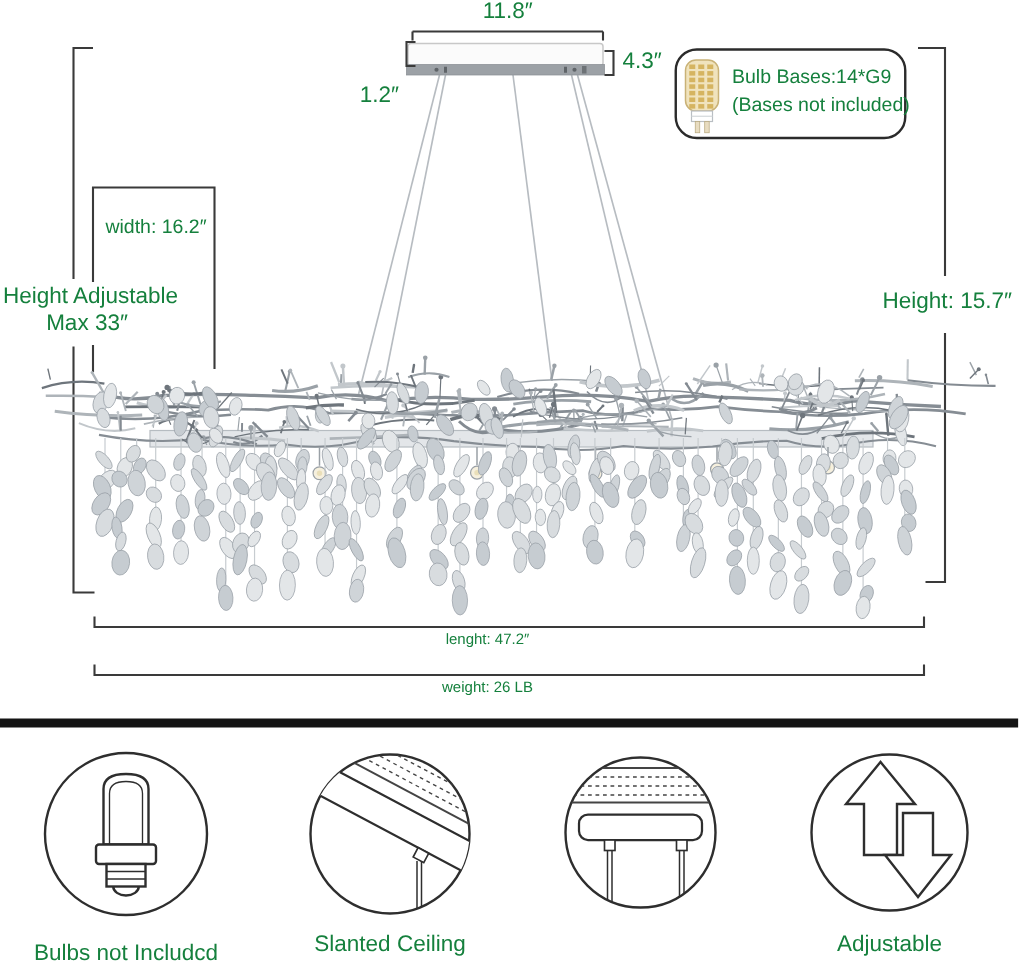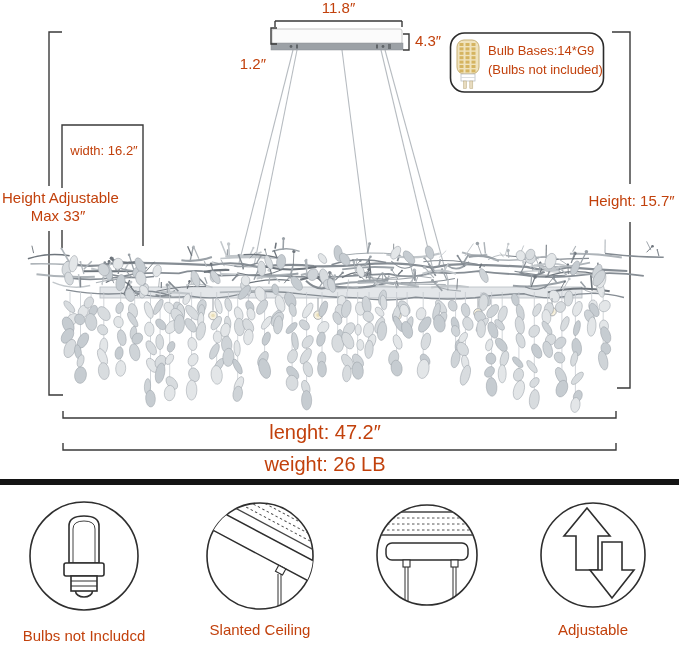--- a/index.html
+++ b/index.html
@@ -1,24 +1,24 @@
 <!DOCTYPE html>
 <html><head>
 <meta charset="utf-8">
 <style>
   html,body{margin:0;padding:0;background:#fff;}
   .stage{position:relative;width:679px;height:648px;background:#fff;overflow:hidden;
          font-family:"Liberation Sans","DejaVu Sans",sans-serif;color:#1c1c1c;}
   svg.layer{position:absolute;left:0;top:0;}
-  .lbl{position:absolute;white-space:nowrap;color:#c2410c;line-height:1.1;}
+  .lbl{position:absolute;white-space:nowrap;color:#15803d;line-height:1.1;}
   .ctr{text-align:center;}
   .rt{text-align:right;margin-top:32px;}
   .fs15{font-size:15px;}
   .fs145{font-size:13px;}
-  .fs155{font-size:20px;}
+  .fs155{font-size:10px;}
 </style>
 </head>
 <body>
 
 <div class="stage">
 
   <svg class="layer" width="679" height="648" viewBox="0 0 679 648">
 
     <defs>
       <clipPath id="clip-c2">
@@ -833,21 +833,21 @@
     </g>
   </svg>
 
   <div class="lbl ctr fs15" style="left:275px;top:0px;width:127px;">11.8″</div>
 
   <div class="lbl rt fs15" style="left:222px;top:24px;width:44px;">1.2″</div>
 
   <div class="lbl fs15" style="left:415px;top:33px;">4.3″</div>
 
   <div class="lbl fs145" style="left:488px;top:44px;">Bulb Bases:14*G9</div>
-  <div class="lbl fs145" style="left:488px;top:63px;">(Bulbs not included)</div>
+  <div class="lbl fs145" style="left:488px;top:63px;">(Bases not included)</div>
 
   <div class="lbl ctr fs145" style="left:54px;top:103px;width:100px;margin-top:41px;">width: 16.2″</div>
 
   <div class="lbl ctr fs15" style="left:2px;top:190px;width:112px;">Height Adjustable</div>
   <div class="lbl ctr fs15" style="left:2px;top:208px;width:112px;">Max 33″</div>
 
   <div class="lbl ctr fs15" style="left:584px;top:193px;width:95px;">Height: 15.7″</div>
 
   <div class="lbl ctr fs155" style="left:240px;top:421px;width:170px;">lenght: 47.2″</div>
 

